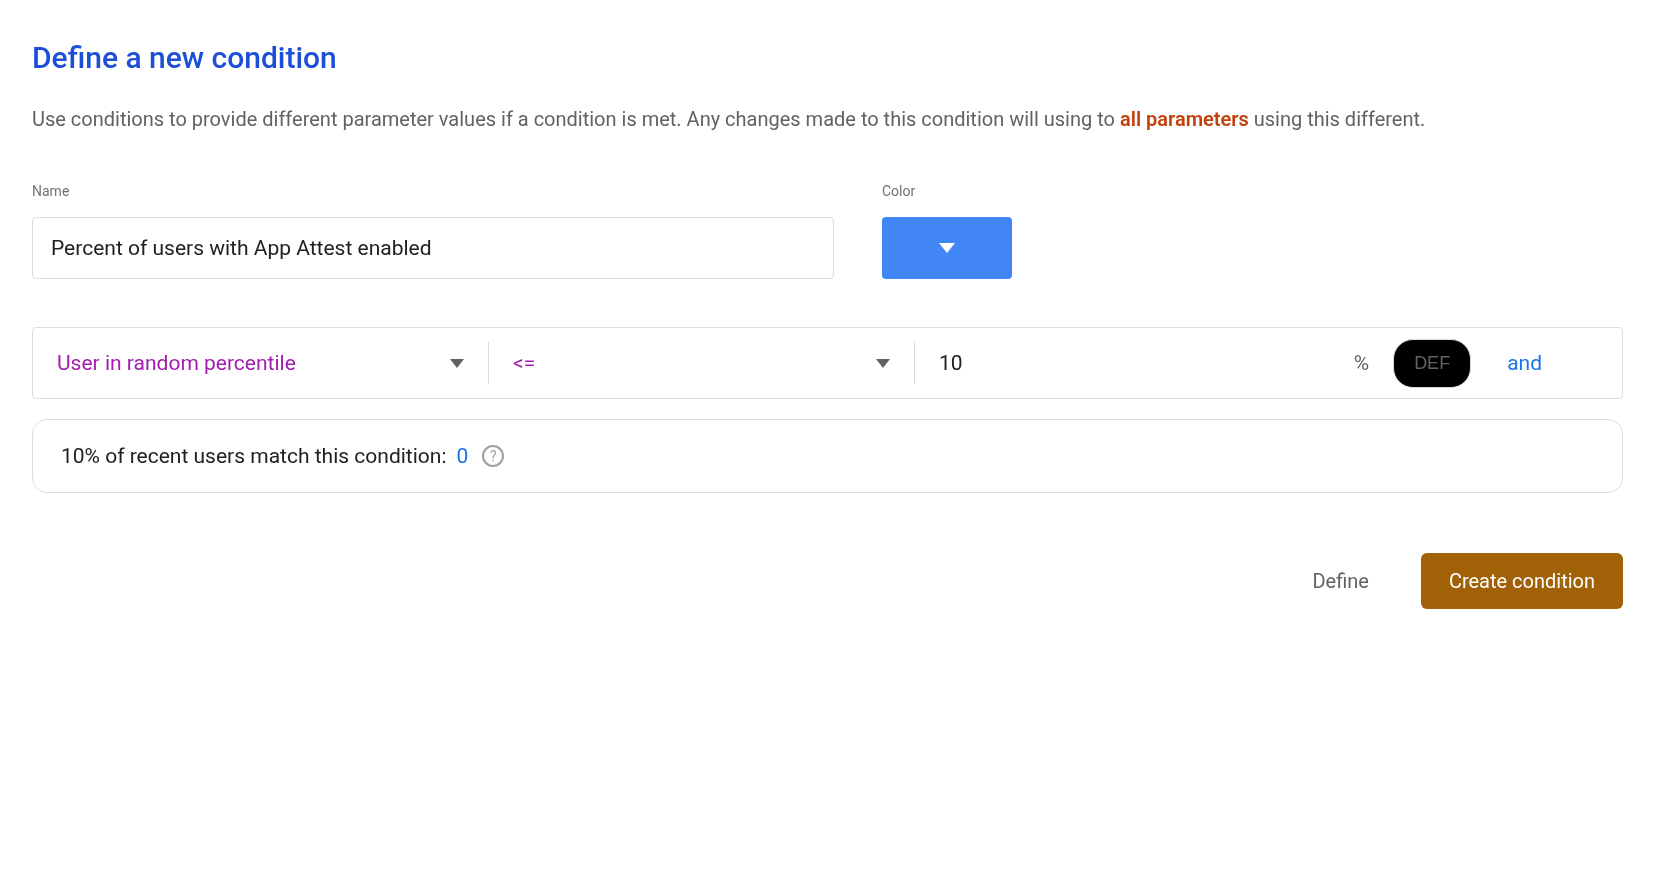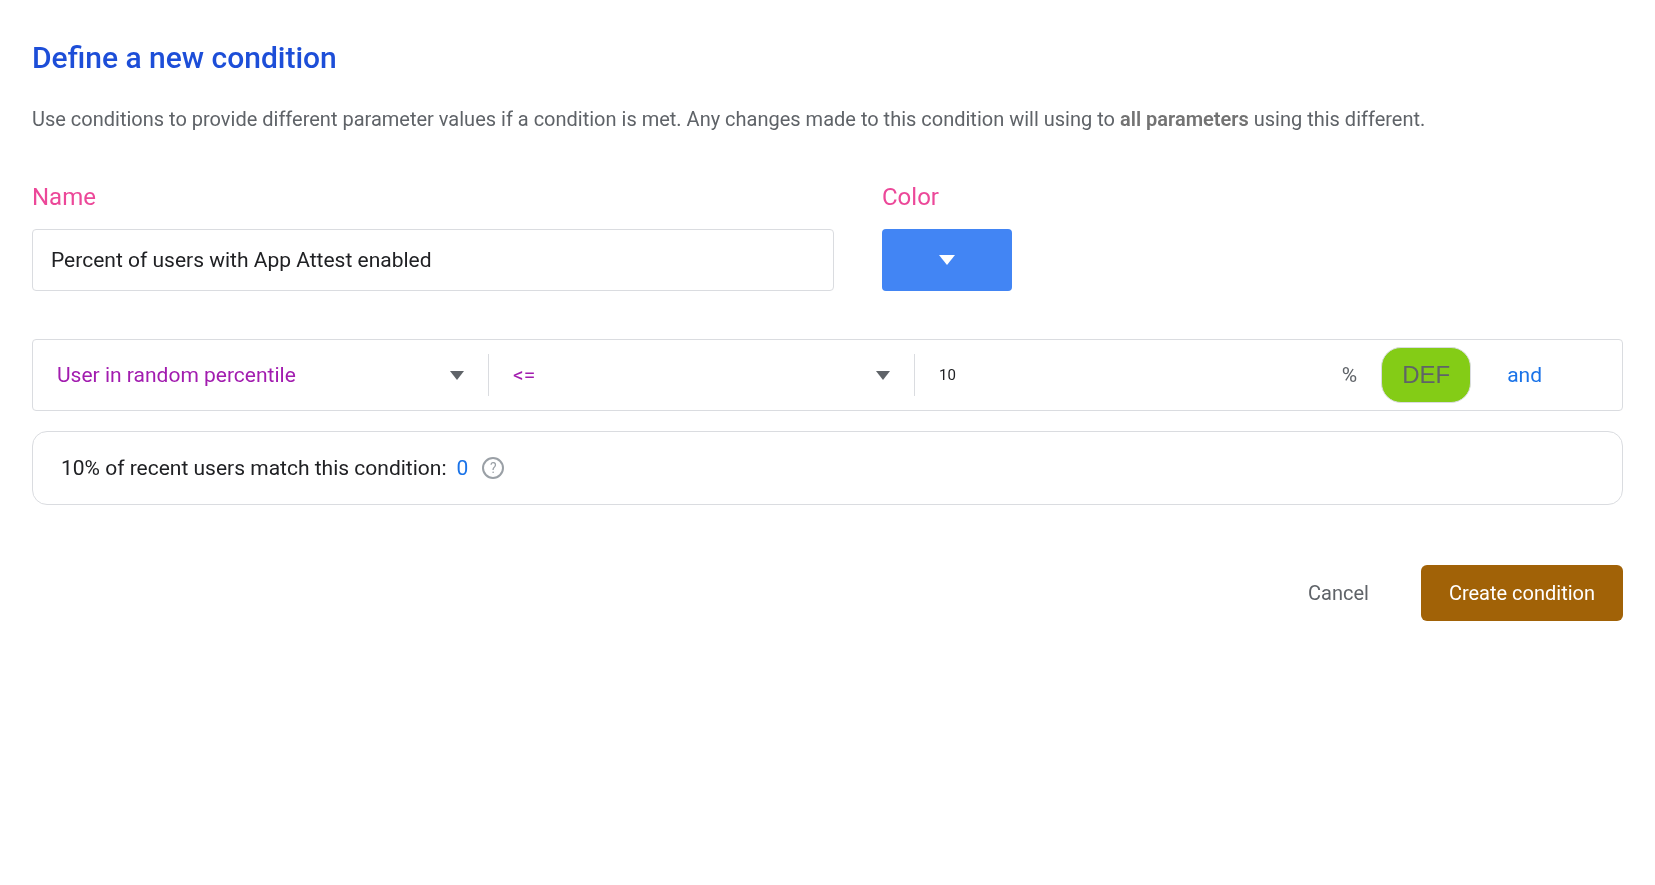--- a/index.html
+++ b/index.html
@@ -20,34 +20,34 @@
       margin-bottom: 28px;
     }
     .description {
       font-size: 20px;
       color: #5f6368;
       line-height: 1.6;
       margin-bottom: 48px;
     }
     .description strong {
       font-weight: 600;
-      color: #737373;
+      color: #c2410c;
     }
     .field-row {
       display: flex;
       gap: 48px;
       margin-bottom: 48px;
     }
     .field-group {
       display: flex;
       flex-direction: column;
     }
     .field-label {
-      font-size: 24px;
-      color: #ec4899;
+      font-size: 14px;
+      color: #737373;
       margin-bottom: 18px;
     }
     .text-input {
       width: 802px;
       height: 62px;
       padding: 0 18px;
       font-size: 21px;
       color: #202124;
       border: 1px solid #dadce0;
       border-radius: 4px;
@@ -109,37 +109,37 @@
       width: 425px;
       justify-content: space-between;
     }
     .cell-value {
       flex: 1;
       padding: 0 24px;
     }
     .value-input {
       border: none;
       outline: none;
-      font-size: 15px;
+      font-size: 21px;
       color: #202124;
       width: 100%;
       font-family: inherit;
     }
     .cell-unit {
       font-size: 21px;
       color: #5f6368;
       padding-right: 24px;
     }
     .def-chip {
       border: 1px solid #dadce0;
       border-radius: 20px;
       padding: 13px 20px;
-      font-size: 24px;
-      color: #5f6368;
-      background: #84cc16;
+      font-size: 18px;
+      color: #5f6368;
+      background: #000000;
       cursor: pointer;
       margin-right: 36px;
     }
     .and-link {
       font-size: 21px;
       color: #1a73e8;
       text-decoration: none;
       cursor: pointer;
       padding-right: 80px;
     }
@@ -249,15 +249,15 @@
   </div>
 
   <div class="match-info">
     <span class="match-text">10% of recent users match this condition: </span>
     <span class="match-count">0</span>
     <span class="help-icon">?</span>
   </div>
 </div>
 
 <div class="button-row">
-  <button class="cancel-button">Cancel</button>
+  <button class="cancel-button">Define</button>
   <button class="create-button">Create condition</button>
 </div>
 
 </body></html>

